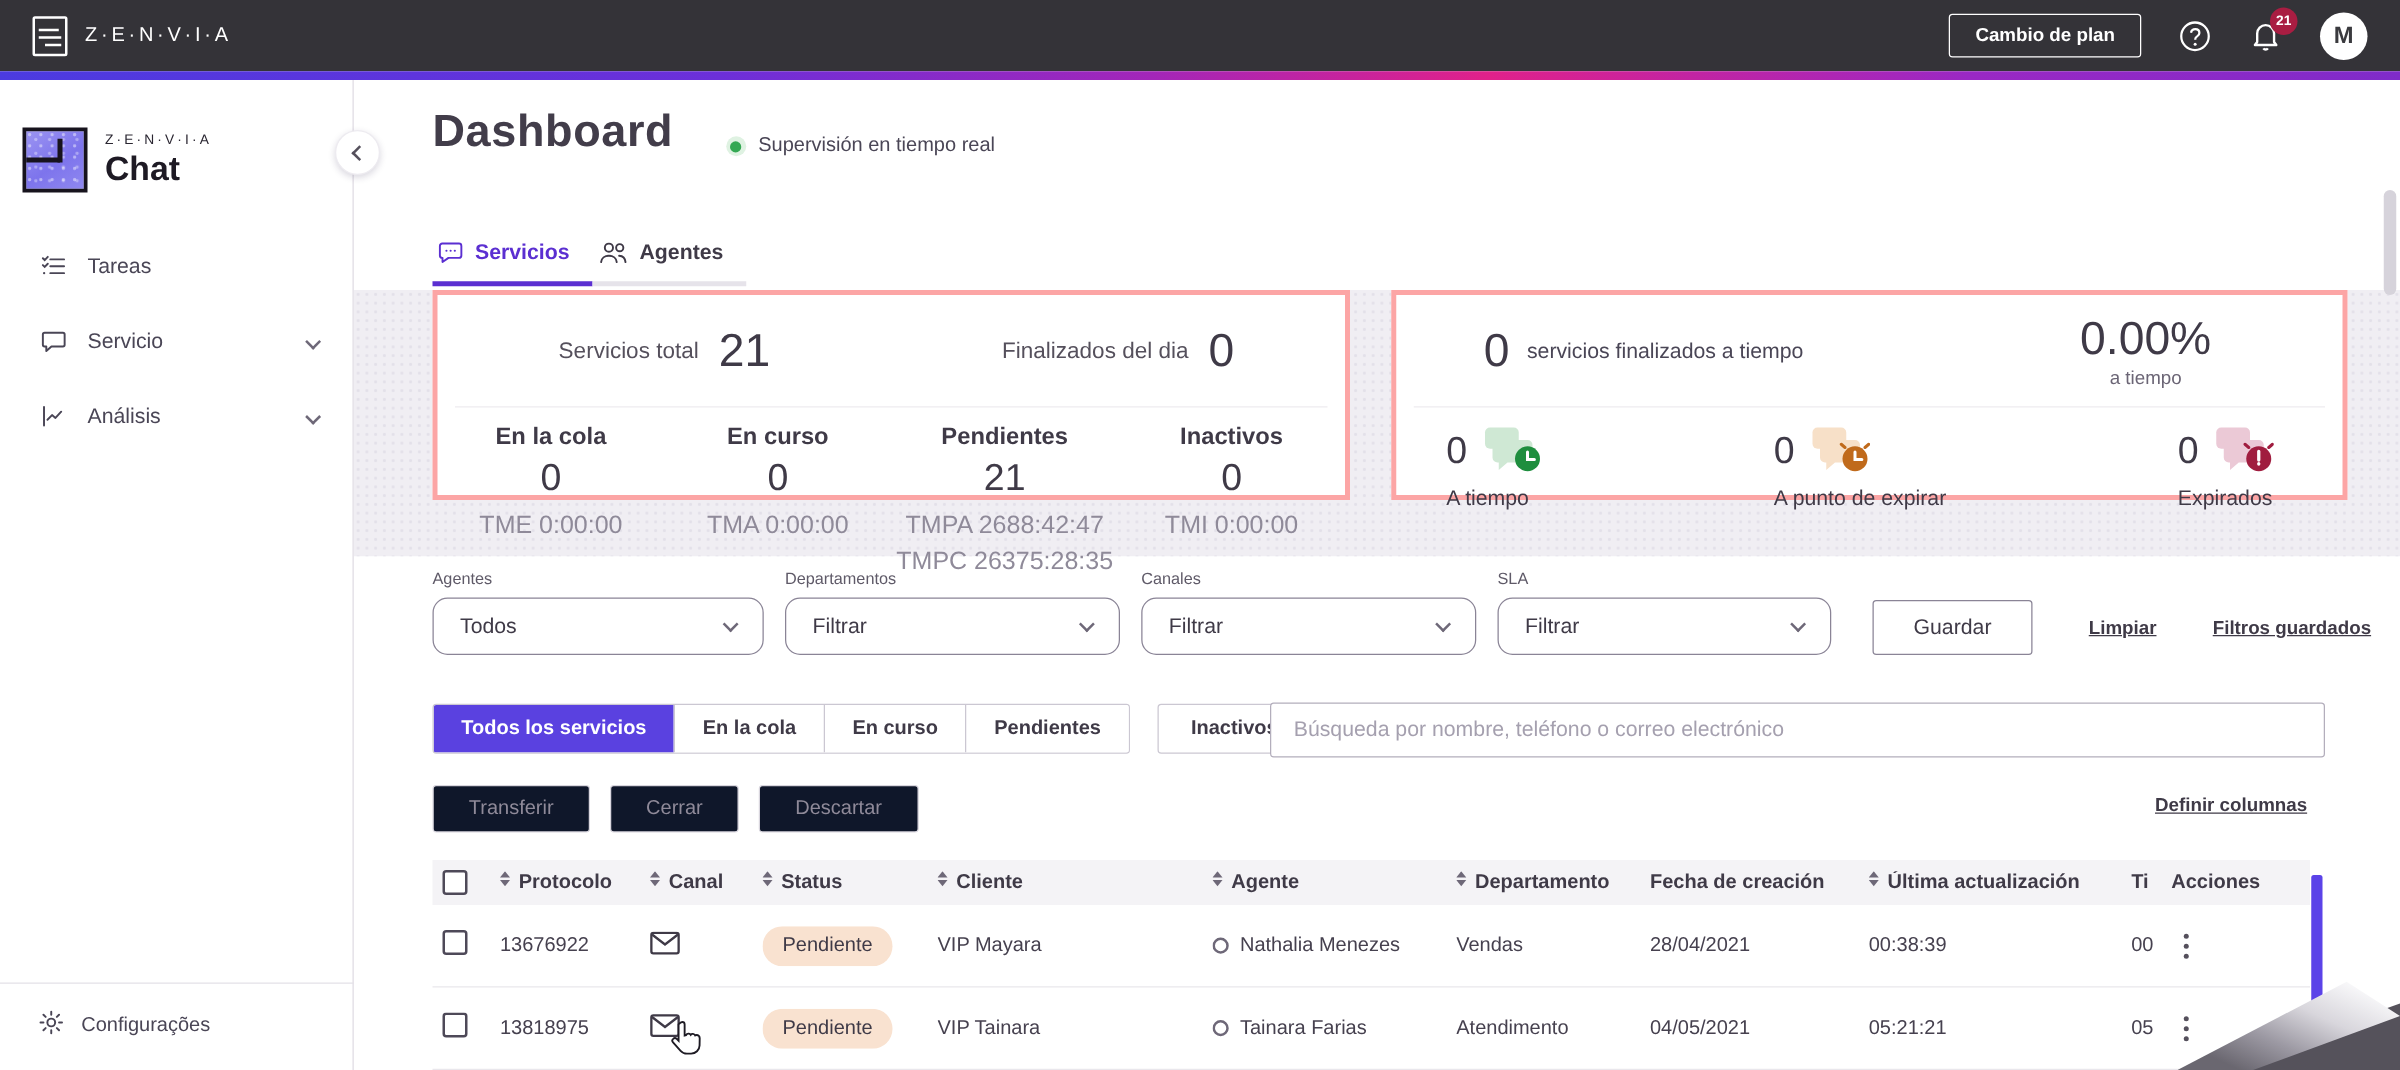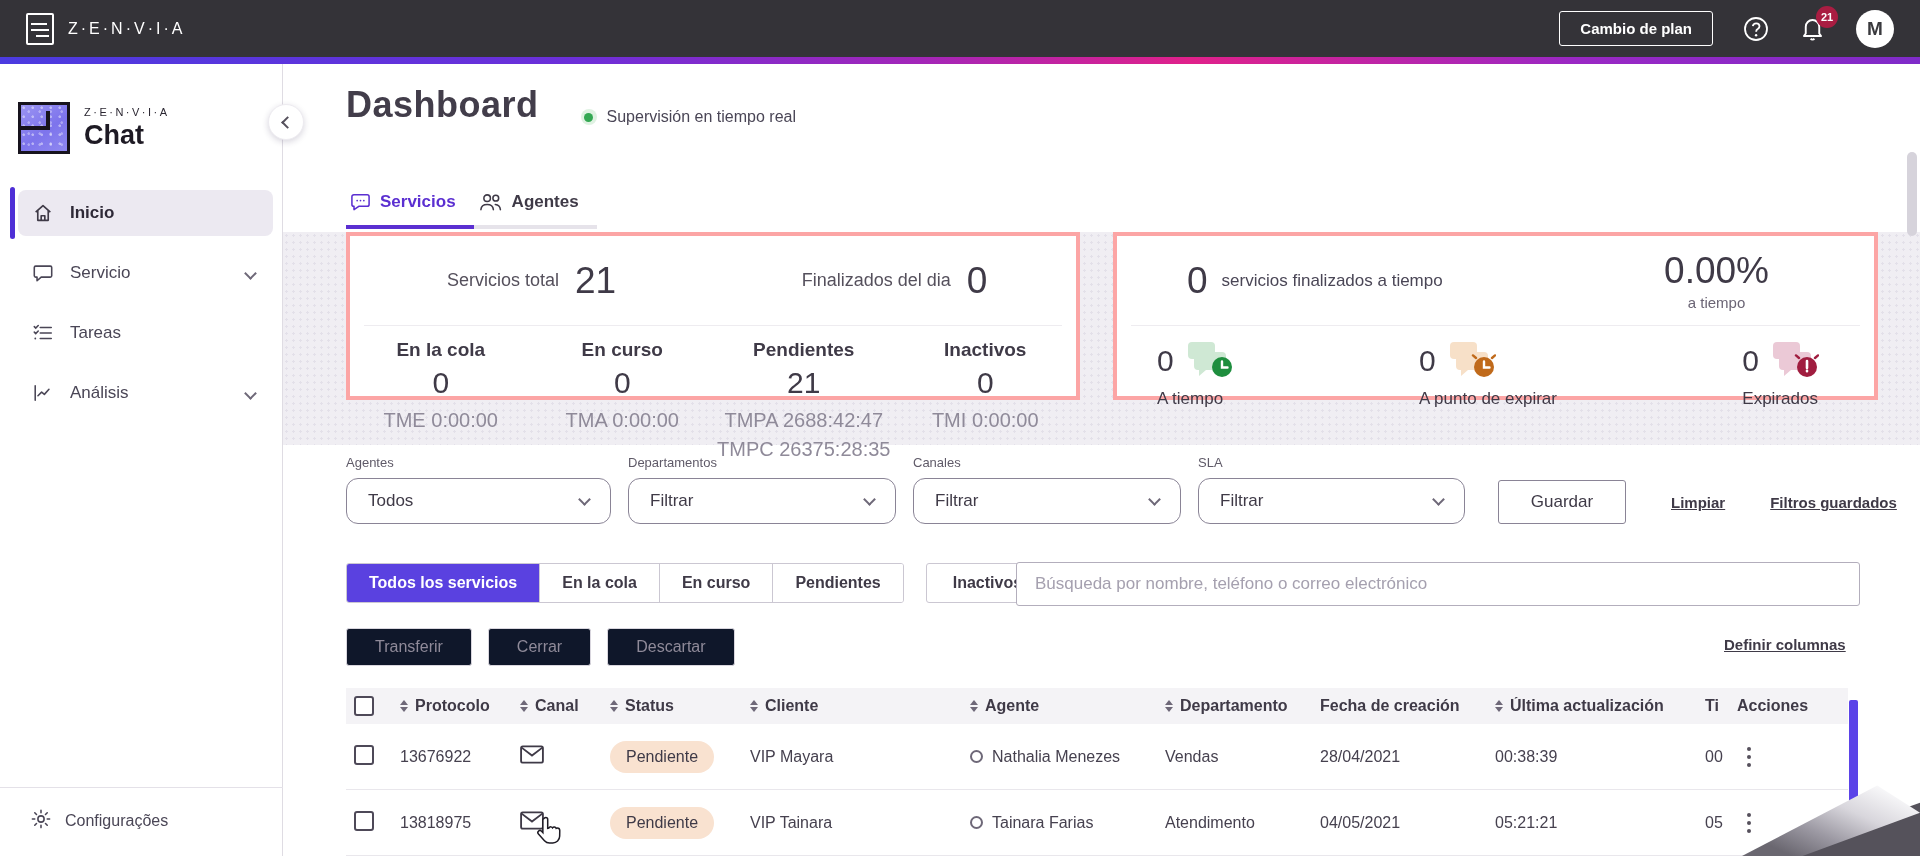--- a/index.html
+++ b/index.html
@@ -147,21 +147,21 @@
   .bulk-btn{height:38px;background:#0f172a;border:1px solid #D9D6DE;border-radius:3px;
     font-family:inherit;font-size:16px;color:#8F8A99;padding:0 28px;cursor:pointer}
   .define-cols{position:absolute;left:1441px;top:572px;font-size:15px;font-weight:bold;
     color:#3F3A47;text-decoration:underline;cursor:pointer;white-space:nowrap}
 
   
   .table{position:absolute;left:63px;top:624px;width:1502px}
   .tgrid{display:grid;grid-template-columns:54px 120px 90px 140px 220px 195px 155px 175px 210px 32px 1fr;
     align-items:center}
   .thead{height:36px;background:#F4F3F6}
-  .th{display:flex;align-items:center;gap:7px;font-size:16px;font-weight:bold;color:#3F3A47;
+  .th{display:flex;align-items:flex-start;gap:7px;font-size:16px;font-weight:bold;color:#3F3A47;
     overflow:hidden;white-space:nowrap}
   .sort{display:flex;flex-direction:column;align-items:center;cursor:pointer}
   .sort .up{width:0;height:0;border-left:4px solid transparent;border-right:4px solid transparent;
     border-bottom:5px solid #6E6878}
   .sort .dn{width:0;height:0;border-left:4px solid transparent;border-right:4px solid transparent;
     border-top:5px solid #6E6878;margin-top:2px}
   .trow{height:66px;border-bottom:1px solid #E9E7EC;font-size:16px;color:#46414F}
   .tcell{overflow:hidden;white-space:nowrap}
   .cbx{width:20px;height:20px;border:2px solid #4E4958;border-radius:3px;background:#fff;
     display:inline-block;margin-left:8px;cursor:pointer}
@@ -228,50 +228,39 @@
           <i class="h"></i>
           <i class="v"></i>
         </span>
       <span class="side-logo-texts">
         <div class="small">Z·E·N·V·I·A</div>
         <div class="big">Chat</div>
       </span>
     </div>
 
     <nav class="nav">
-      <div class="nav-item active">
-        <span class="nav-ind"></span>
-        <span class="nico">
-          <svg width="22" height="22" viewBox="0 0 24 24" fill="none" stroke="#3F3A47" stroke-width="1.8" stroke-linejoin="round">
-            <path d="M4 11l8-7 8 7"></path>
-              <path d="M6.3 9.3V20h11.4V9.3"></path>
-              <path d="M10 20v-5h4v5"></path>
-          </svg>
-        </span>
-        <span>Inicio</span>
-      </div>
-      <div class="nav-item">
-        <span class="nico">
-          <svg width="22" height="22" viewBox="0 0 24 24" fill="none" stroke="#4A4656" stroke-width="1.7" stroke-linejoin="round">
-            <path d="M4 4.5h16a1.5 1.5 0 0 1 1.5 1.5v9a1.5 1.5 0 0 1-1.5 1.5H10l-4.5 4v-4H4A1.5 1.5 0 0 1 2.5 15V6A1.5 1.5 0 0 1 4 4.5z"></path>
-          </svg>
-        </span>
-        <span>Servicio</span>
-        <span class="nav-chevron"></span>
-      </div>
       <div class="nav-item">
         <span class="nico">
           <svg width="22" height="22" viewBox="0 0 24 24" fill="none" stroke="#4A4656" stroke-width="1.7" stroke-linecap="round">
             <path d="M9 6h12M9 12h12M9 18h12"></path>
             <path d="M2.5 5l1.6 1.6L6.8 3.8"></path>
               <path d="M2.5 11l1.6 1.6 2.7-2.8"></path>
             <circle cx="3.6" cy="18" r="1" fill="#4A4656" stroke="none"></circle>
           </svg>
         </span>
         <span>Tareas</span>
+      </div>
+      <div class="nav-item">
+        <span class="nico">
+          <svg width="22" height="22" viewBox="0 0 24 24" fill="none" stroke="#4A4656" stroke-width="1.7" stroke-linejoin="round">
+            <path d="M4 4.5h16a1.5 1.5 0 0 1 1.5 1.5v9a1.5 1.5 0 0 1-1.5 1.5H10l-4.5 4v-4H4A1.5 1.5 0 0 1 2.5 15V6A1.5 1.5 0 0 1 4 4.5z"></path>
+          </svg>
+        </span>
+        <span>Servicio</span>
+        <span class="nav-chevron"></span>
       </div>
       <div class="nav-item">
         <span class="nico">
           <svg width="22" height="22" viewBox="0 0 24 24" fill="none" stroke="#4A4656" stroke-width="1.7" stroke-linecap="round" stroke-linejoin="round">
             <path d="M3.5 4v16"></path>
               <path d="M6.5 15l4-4 3 2.5 5-5.5"></path>
           </svg>
         </span>
         <span>Análisis</span>
         <span class="nav-chevron"></span>

